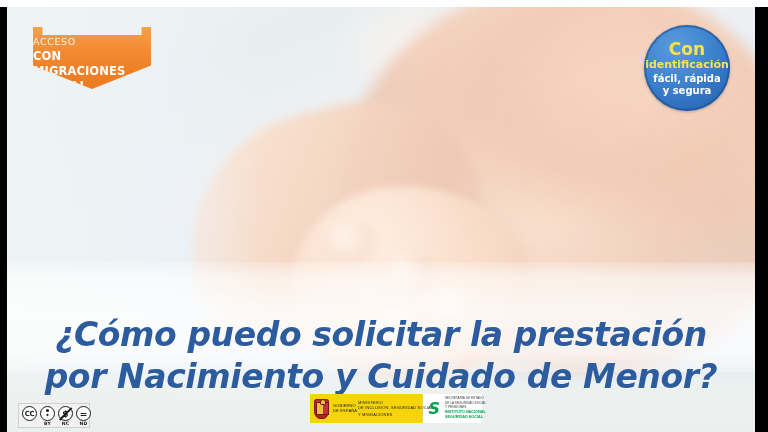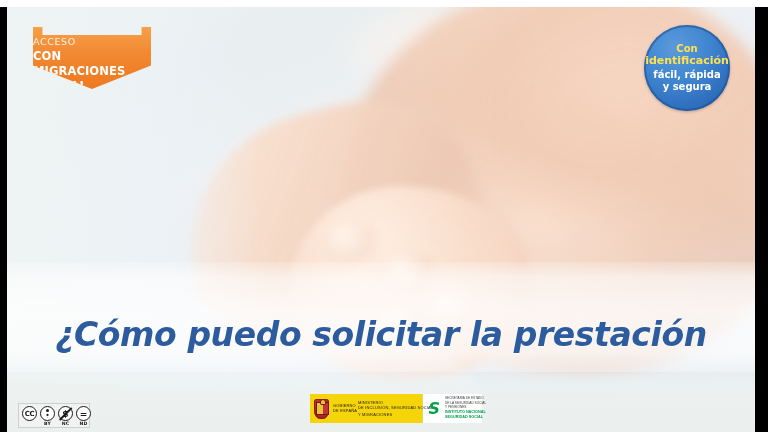--- a/index.html
+++ b/index.html
@@ -222,21 +222,21 @@
     display: flex;
     flex-direction: column;
     align-items: center;
     justify-content: center;
     text-align: center;
     font-family: "DejaVu Sans", sans-serif;
     line-height: 1.18;
   }
   .badge-id .y1 {
     color: #ffe14d;
-    font-size: 10px;
+    font-size: 17px;
     font-weight: bold;
   }
   .badge-id .y2 {
     color: #ffe14d;
     font-size: 11px;
     font-weight: bold;
     margin-bottom: 1px;
     text-align: center;
   }
   .badge-id .w1,
@@ -446,21 +446,21 @@
         <div class="knuckle" style="left:34%;top:62%;width:24%;height:20%;"></div>
       </div>
       <div class="photo-bedding"></div>
       <div class="photo-leftwash"></div>
     </div>
 
     <div class="title-band"></div>
 
     <div class="bottom-band"></div>
 
-    <div class="title"><span>¿Cómo puedo solicitar la prestación</span><br></div>
+    <div class="title"><span>¿Cómo puedo solicitar la prestación</span><br><span>por Nacimiento y Cuidado de Menor?</span></div>
 
     <div class="badge-cert">
       <span class="l1">ACCESO</span>
       <span class="l2">CON MIGRACIONES</span>
       <span class="l3">DIGITAL</span>
     </div>
 
     <div class="badge-id">
       <span class="y1">Con</span>
       <span class="y2">identificación</span>

